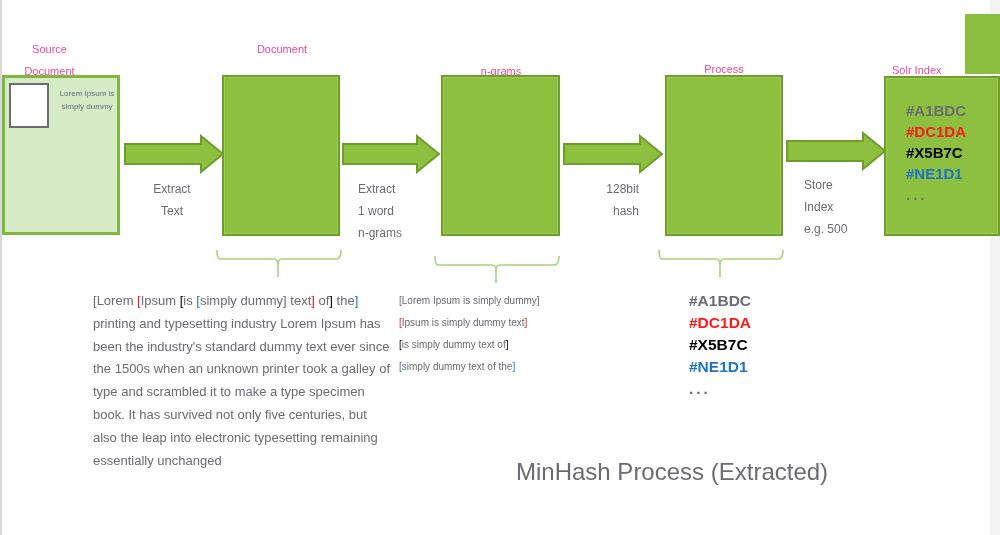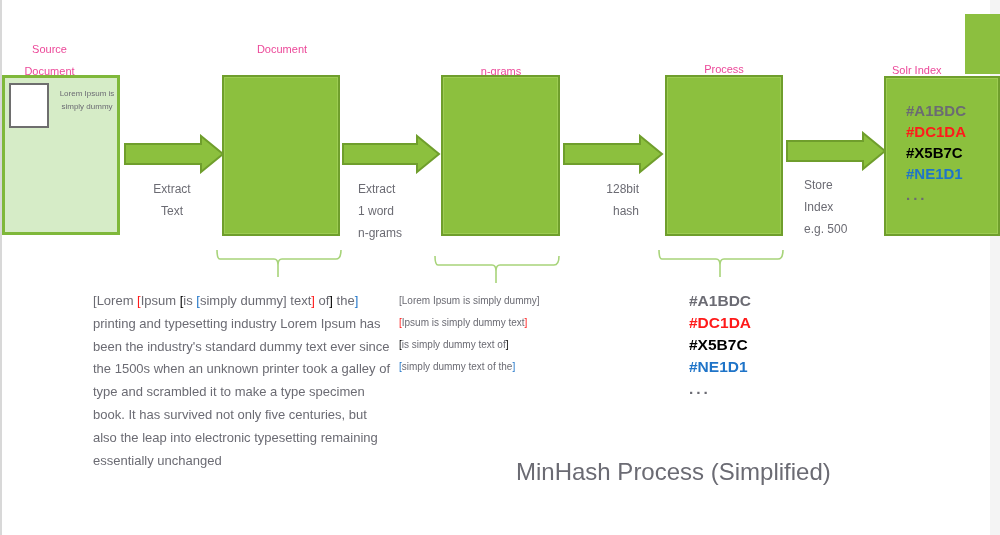--- a/index.html
+++ b/index.html
@@ -130,13 +130,13 @@
 </div>
 
 <div class="abs hash-list" style="left:689px; top:290px; font-size:15.5px; line-height:22px;">
   <div class="c-gray">#A1BDC</div>
   <div class="c-red">#DC1DA</div>
   <div class="c-green">#X5B7C</div>
   <div class="c-blue">#NE1D1</div>
   <div class="c-gray" style="letter-spacing:3px;">...</div>
 </div>
 
-<div class="abs title-text" style="left:516px; top:458px;">MinHash Process (Simplified)</div>
+<div class="abs title-text" style="left:516px; top:458px;">MinHash Process (Extracted)</div>
 
 </body></html>

